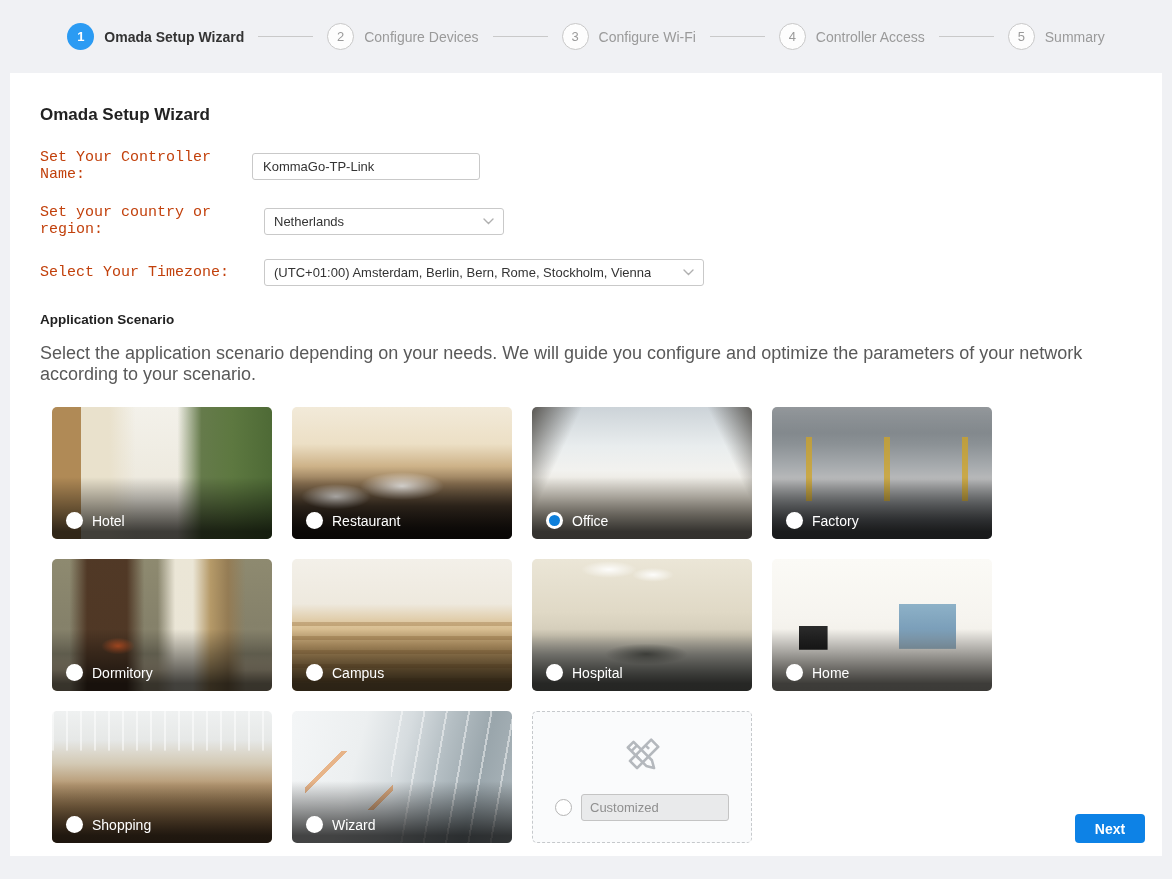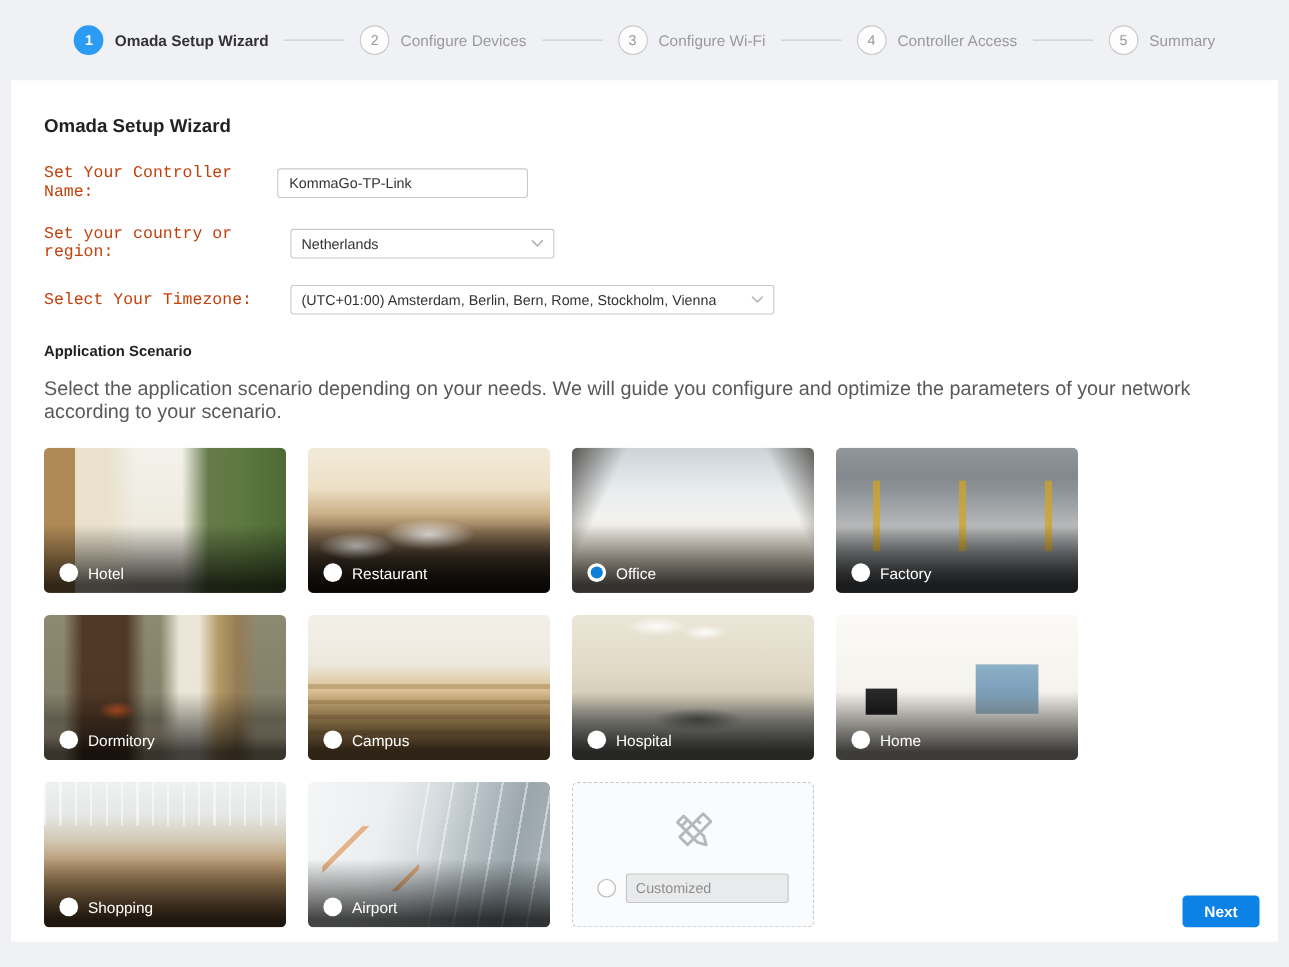--- a/index.html
+++ b/index.html
@@ -50,20 +50,21 @@
   .select.wide{width:440px;}
   .select .sel-text{white-space:nowrap;overflow:hidden;}
   .chevron{flex:none;margin-left:8px;}
   .section-title{margin-top:26px;font-size:13.5px;font-weight:bold;color:#222;}
   .section-desc{margin-top:16px;font-size:18px;color:#595959;}
   
   .grid{margin-top:22px;display:grid;grid-template-columns:repeat(4,220px);gap:20px;}
   .scene{
     width:220px;height:132px;border-radius:5px;position:relative;overflow:hidden;cursor:pointer;
     background-color:#ddd;
+    margin-left:12px;
   }
   .scene .shade{
     position:absolute;left:0;right:0;bottom:0;height:62px;
     background:linear-gradient(180deg,rgba(0,0,0,0) 0%,rgba(0,0,0,.72) 88%);
   }
   .scene .sel-row{position:absolute;left:14px;bottom:10px;display:flex;align-items:center;gap:9px;}
   .radio{width:17px;height:17px;border-radius:50%;background:#fff;position:relative;flex:none;}
   .radio.checked::after{
     content:"";position:absolute;left:3px;top:3px;width:11px;height:11px;
     border-radius:50%;background:var(--radio-blue);
@@ -258,21 +259,21 @@
         <div class="shade"></div>
         <div class="sel-row">
           <div class="radio"></div>
           <div class="lbl">Shopping</div>
         </div>
       </div>
       <div class="scene ph-airport">
         <div class="shade"></div>
         <div class="sel-row">
           <div class="radio"></div>
-          <div class="lbl">Airport</div>
+          <div class="lbl">Wizard</div>
         </div>
       </div>
       <div class="scene custom">
         <svg class="custom-icon" width="46" height="42" viewBox="0 0 46 42">
           <g fill="none" stroke="#b4b8bd" stroke-width="2.6" stroke-linejoin="round">
             <g transform="rotate(45 23 20)">
               <rect x="18" y="2" width="10" height="30"></rect>
               <line x1="18" y1="10" x2="23" y2="10"></line>
               <line x1="18" y1="24" x2="23" y2="24"></line>
             </g>

